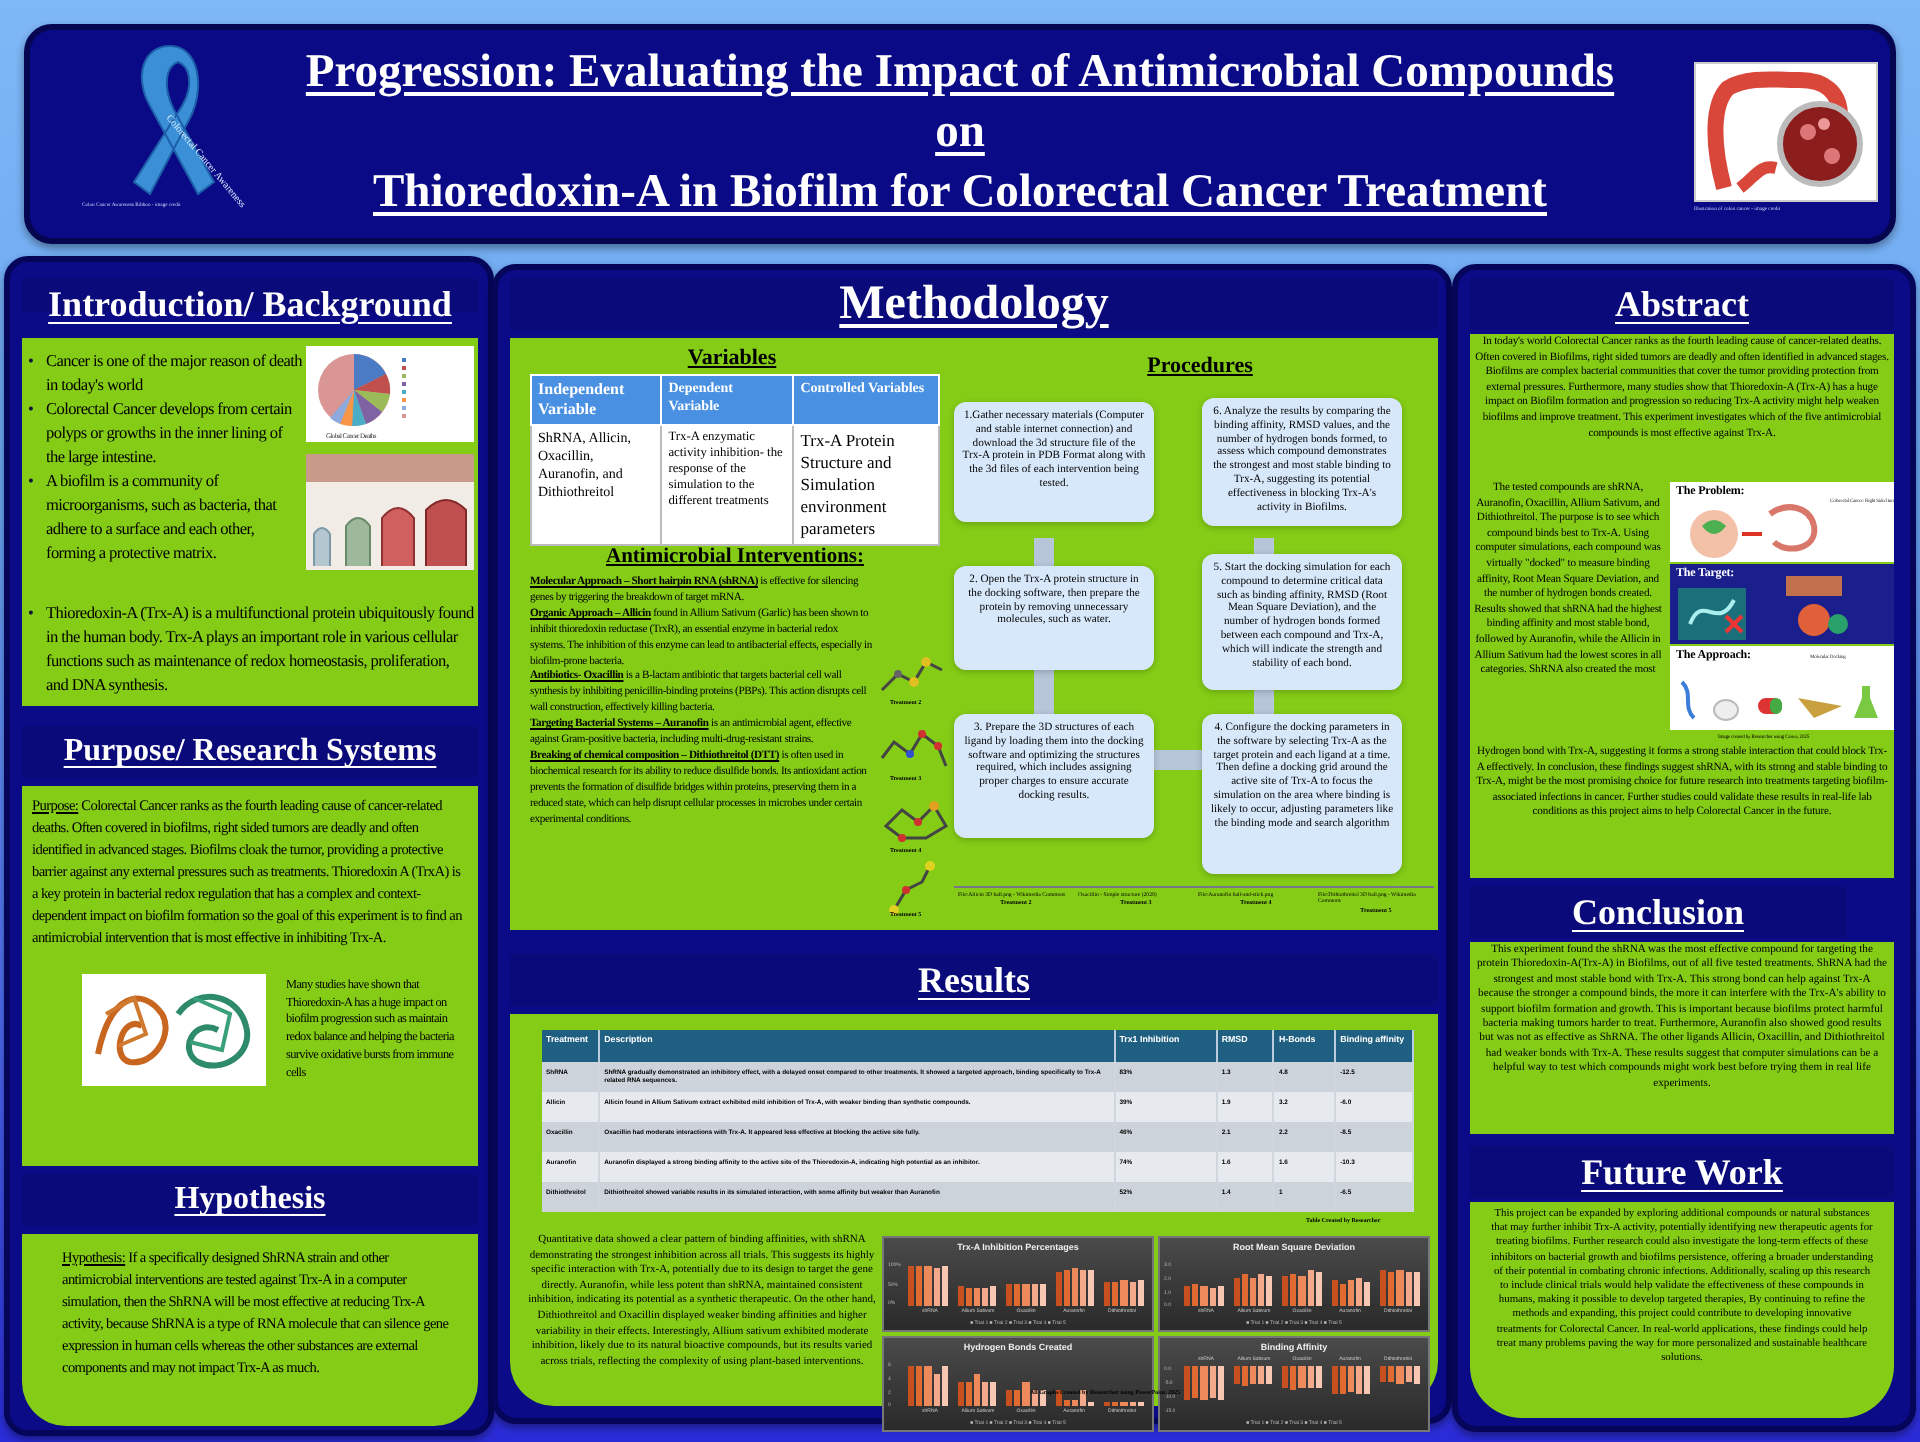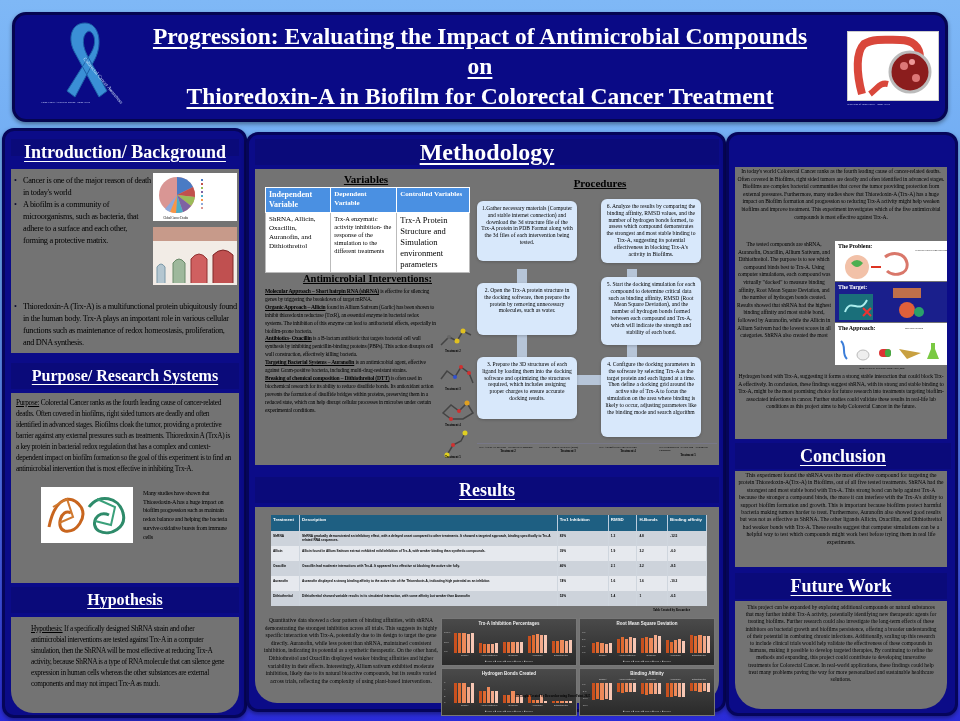--- a/index.html
+++ b/index.html
@@ -26,21 +26,21 @@
   .colon-credit { position: absolute; left: 832px; top: 88px; width: 92px; font-size: 2.6px; color: #cfd8ff; line-height: 3px; }
 
   .panel {
     position: absolute; background: #0b0b88; border: 3px solid #05055a;
     border-radius: 12px; box-shadow: 0 2px 4px rgba(0,0,0,0.4);
   }
   .sec-head {
     background: #0a0a7a; color: #fff; font-weight: bold; text-align: center;
     text-decoration: underline; text-underline-offset: 3px;
   }
-  .sec-body { background: #737373; }
+  .sec-body { background: #84cc16; }
 
   .intro-title { position: absolute; left: 6px; top: 8px; width: 228px; height: 17px; font-size: 18px; line-height: 26px; }
   .intro-body { position: absolute; left: 6px; top: 38px; width: 228px; height: 184px; font-size: 8.3px; line-height: 12px; letter-spacing: -0.3px; }
   .intro-body ul { list-style: none; }
   .intro-body li { position: relative; padding-left: 12px; }
   .intro-body li::before { content: "\2022"; position: absolute; left: 3px; top: 0; color: #113; }
 
   .purpose-title { position: absolute; left: 6px; top: 232px; width: 228px; height: 26px; font-size: 16px; line-height: 26px; }
   .purpose-body { position: absolute; left: 6px; top: 262px; width: 228px; height: 190px; font-size: 7.3px; line-height: 11px; letter-spacing: -0.3px; padding: 4px 5px; }
   .u { text-decoration: underline; }
@@ -94,21 +94,21 @@
   .abs-title { position: absolute; left: 6px; top: 4px; width: 212px; height: 26px; font-size: 18px; line-height: 26px; }
   .abs-body { position: absolute; left: 6px; top: 32px; width: 212px; height: 272px; font-size: 5.6px; line-height: 7.6px; text-align: center; letter-spacing: -0.1px; }
   .abs-top { position: absolute; left: 2px; top: 1px; width: 208px; }
   .abs-left { position: absolute; left: 0; top: 74px; width: 98px; }
   .abs-bottom { position: absolute; left: 2px; top: 206px; width: 208px; }
   .abs-fig { position: absolute; left: 100px; top: 74px; width: 112px; height: 124px; }
   .fig-panel { position: absolute; left: 0; width: 112px; height: 40px; }
   .fig-label { position: absolute; left: 3px; top: 2px; font-size: 6px; font-weight: bold; }
   .fig-credit { position: absolute; left: 124px; top: 198px; font-size: 2.6px; }
 
-  .conc-title { position: absolute; left: 6px; top: 308px; width: 216px; height: 26px; font-size: 18px; line-height: 26px; }
+  .conc-title { position: absolute; left: 6px; top: 308px; width: 188px; height: 26px; font-size: 18px; line-height: 26px; }
   .conc-body { position: absolute; left: 6px; top: 336px; width: 212px; height: 96px; font-size: 5.6px; line-height: 7.4px; text-align: center; padding: 1px 3px; }
   .fw-title { position: absolute; left: 6px; top: 438px; width: 212px; height: 26px; font-size: 18px; line-height: 26px; }
   .fw-body { position: absolute; left: 6px; top: 466px; width: 212px; height: 108px; font-size: 5.4px; line-height: 7.2px; text-align: center; padding: 3px 10px; border-radius: 0 0 26px 26px; }
 </style>
 </head>
 <body>
 
 <div class="header">
   <div class="ribbon-box">
     <svg width="100" height="90" viewBox="0 0 100 90">
@@ -133,20 +133,21 @@
   </div>
   <div class="colon-credit">Illustration of colon cancer - image credit</div>
 </div>
 
 <div class="panel" style="left:2px; top:128px; width:245px; height:590px;">
   <div class="sec-head intro-title">Introduction/ Background</div>
   <div class="sec-body intro-body">
     <div style="position:absolute; left:0; top:6px; width:140px;">
       <ul>
         <li>Cancer is one of the major reason of death in today's world</li>
+        <li>Colorectal Cancer develops from certain polyps or growths in the inner lining of the large intestine.</li>
         <li>A biofilm is a community of microorganisms, such as bacteria, that adhere to a surface and each other, forming a protective matrix.</li>
       </ul>
     </div>
     <div style="position:absolute; left:0; top:132px; width:226px;">
       <ul>
           <li>Thioredoxin-A (Trx-A) is a multifunctional protein ubiquitously found in the human body. Trx-A plays an important role in various cellular functions such as maintenance of redox homeostasis, proliferation, and DNA synthesis.</li>
         </ul>
     </div>
     <div style="position:absolute; left:142px; top:4px; width:84px; height:48px; background:#fff;">
       <svg width="84" height="48" viewBox="0 0 84 48">
@@ -538,20 +539,21 @@
           <span>Auranofin</span>
           <span>Dithiothreitol</span>
         </div>
       <div class="legend">■ Trial 1   ■ Trial 2   ■ Trial 3   ■ Trial 4   ■ Trial 5</div>
     </div>
     <div class="graphs-credit">All Graphs Created by Researcher using PowerPoint. 2025</div>
   </div>
 </div>
 
 <div class="panel" style="left:726px; top:132px; width:232px; height:584px;">
+  <div class="sec-head abs-title">Abstract</div>
   <div class="sec-body abs-body">
     <div class="abs-top">In today's world Colorectal Cancer ranks as the fourth leading cause of cancer-related deaths. Often covered in Biofilms, right sided tumors are deadly and often identified in advanced stages. Biofilms are complex bacterial communities that cover the tumor providing protection from external pressures. Furthermore, many studies show that Thioredoxin-A (Trx-A) has a huge impact on Biofilm formation and progression so reducing Trx-A activity might help weaken biofilms and improve treatment. This experiment investigates which of the five antimicrobial compounds is most effective against Trx-A.</div>
     <div class="abs-left">The tested compounds are shRNA, Auranofin, Oxacillin, Allium Sativum, and Dithiothreitol. The purpose is to see which compound binds best to Trx-A. Using computer simulations, each compound was virtually "docked" to measure binding affinity, Root Mean Square Deviation, and the number of hydrogen bonds created. Results showed that shRNA had the highest binding affinity and most stable bond, followed by Auranofin, while the Allicin in Allium Sativum had the lowest scores in all categories. ShRNA also created the most</div>
     <div class="abs-fig">
       <div class="fig-panel" style="top:0; background:#fff;">
         <span class="fig-label">The Problem:</span>
         <svg width="112" height="40" viewBox="0 0 112 40" style="position:absolute;left:0;top:0;">
           <ellipse cx="22" cy="26" rx="12" ry="12" fill="#f2c1a8"></ellipse>
             <path d="M16 22 q6 -6 12 0 q-6 8 -12 0" fill="#4caf50"></path>
           <path d="M36 26 L46 26" stroke="#d32" stroke-width="2"></path>

